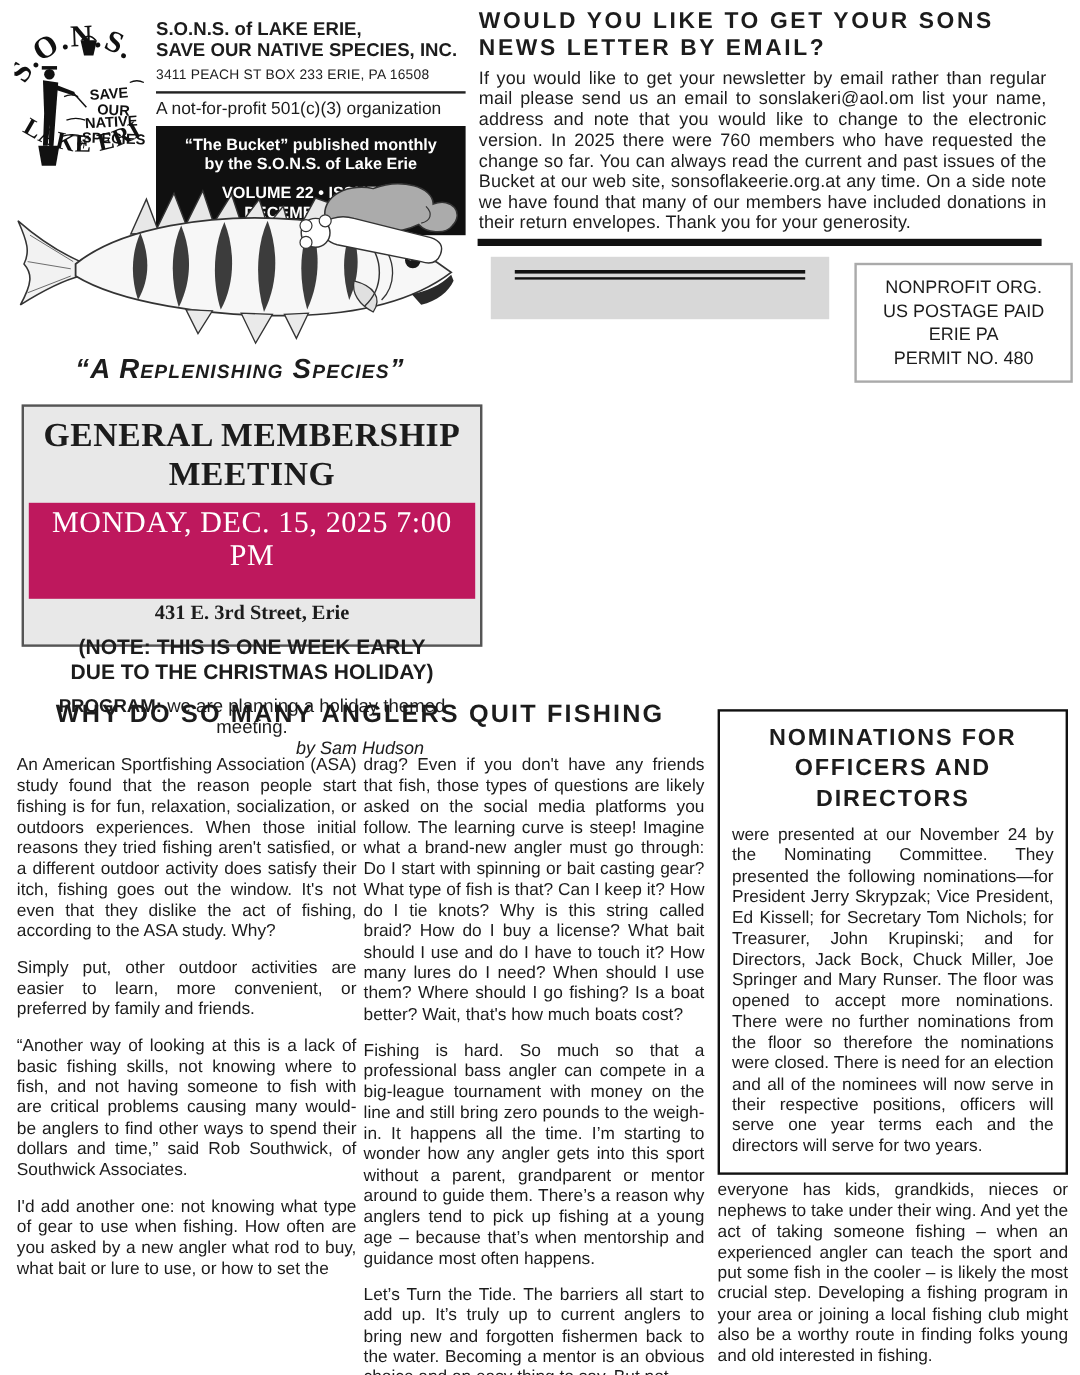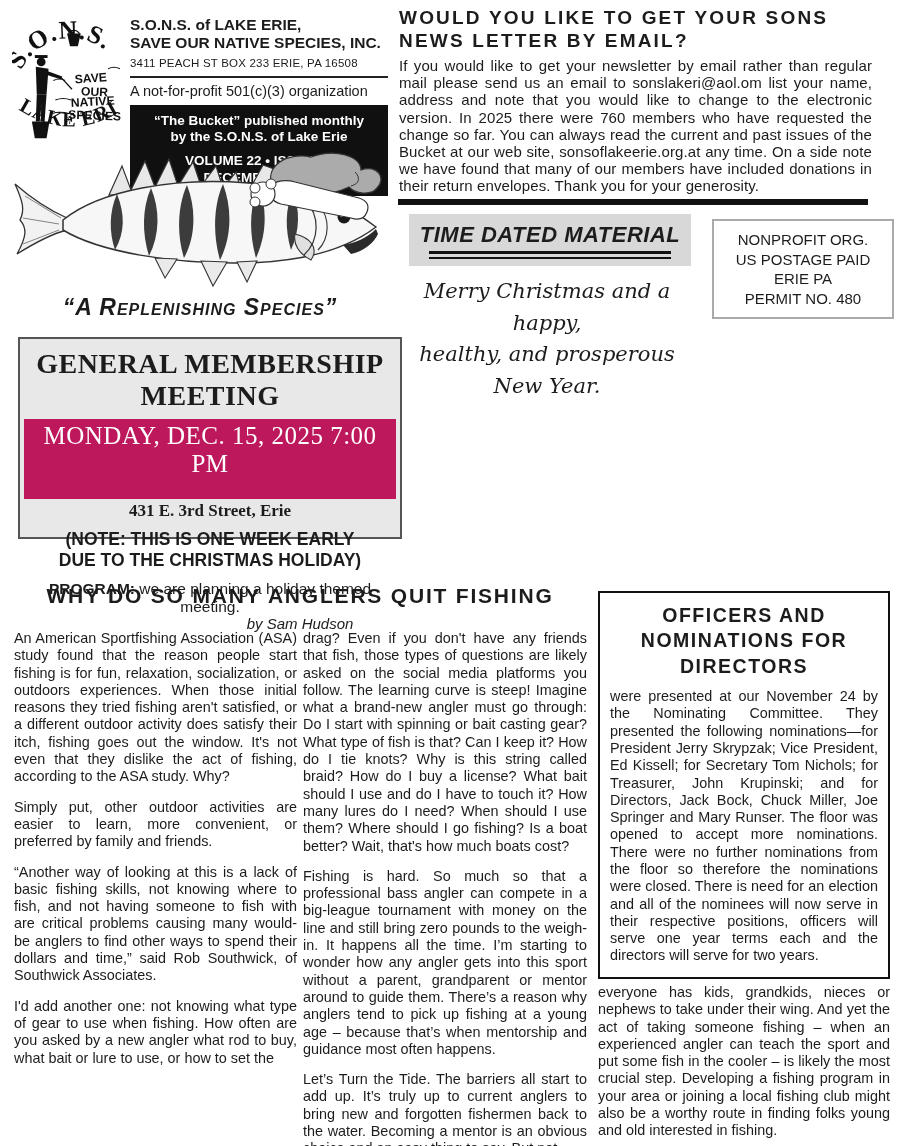--- a/index.html
+++ b/index.html
@@ -162,29 +162,24 @@
 
   <div class="abs email-title" style="left:399px;top:6px;width:490px;">
     <div>WOULD YOU LIKE TO GET YOUR SONS</div>
     <div>NEWS LETTER BY EMAIL?</div>
   </div>
   <div class="abs email-body" style="left:399px;top:57px;width:473px;">If you would like to get your newsletter by email rather than regular mail please send us an email to sonslakeri@aol.om  list your name, address and note that you would like to change to the electronic version. In 2025 there were 760 members who have requested the change so far. You can always read the current and past issues of the Bucket at our web site, sonsoflakeerie.org.at any time.  On a side note we have found that many of our members have included donations in their return envelopes. Thank you for your generosity.</div>
 
   <div class="abs thick-rule" style="left:398px;top:199px;width:470px;"></div>
 
   <div class="abs tdm-box" style="left:409px;top:214px;width:282px;height:44px;">
-    <div class="tdm-text">TIME DATED MATERIAL</div>
     <div class="tdm-u1"></div>
     <div class="tdm-u2"></div>
   </div>
 
-  <div class="abs greeting" style="left:392px;top:276px;width:310px;">
-    <div>Merry Christmas and a happy,</div>
-    <div>healthy, and prosperous New Year.</div>
-  </div>
 
   <div class="abs postage-box" style="left:712px;top:219px;width:174px;">
     <div>NONPROFIT ORG.</div>
     <div>US POSTAGE PAID</div>
     <div>ERIE PA</div>
     <div>PERMIT NO. 480</div>
   </div>
 
   <div class="abs meeting-box" style="left:18px;top:337px;width:380px;height:198px;">
     <div class="m-title">GENERAL MEMBERSHIP MEETING</div>
@@ -210,22 +205,22 @@
   </div>
 
   <div class="abs col" style="left:303px;top:630px;width:284px;">
     <p>drag? Even if you don't have any friends that fish, those types of questions are likely asked on the social media platforms you follow. The learning curve is steep! Imagine what a brand-new angler must go through: Do I start with spinning or bait casting gear? What type of fish is that? Can I keep it? How do I tie knots? Why is  this string called braid? How do I buy a license? What bait should I use and do I have to touch it? How many lures do I need? When should I use them? Where should I go fishing? Is a boat better? Wait, that's how much boats cost?</p>
     <p>Fishing is hard. So much so that a professional bass angler can compete in a big-league tournament with money on the line and still bring zero pounds to the weigh-in. It happens all the time.  I’m starting to wonder how any angler gets into this sport without a parent, grandparent or mentor around to guide them. There’s a reason why anglers tend to pick up fishing at a young age – because that’s when mentorship and guidance most often happens.</p>
     <p>Let’s Turn the Tide. The barriers all start to add up. It’s truly up to current anglers to bring new and forgotten fishermen back to the water. Becoming a mentor is an obvious choice and an easy thing to say. But not</p>
   </div>
 
   <div class="abs nom-box" style="left:598px;top:591px;width:268px;">
     <div class="nom-title">
+      <div>NOMINATIONS FOR</div>
       <div>OFFICERS AND</div>
-      <div>NOMINATIONS FOR</div>
       <div>DIRECTORS</div>
     </div>
     <div class="nom-body">were presented at our November 24 by the Nominating Committee. They presented the following nominations—for President Jerry Skrypzak; Vice President, Ed Kissell; for Secretary Tom Nichols; for Treasurer, John Krupinski; and for Directors, Jack Bock, Chuck Miller, Joe Springer and Mary Runser. The floor was opened to accept more nominations. There were no further nominations from the floor so therefore the nominations were closed. There is need for an election and all of the nominees will now serve in their respective positions, officers will serve one year terms each and the directors will serve for two years.</div>
   </div>
 
   <div class="abs col" style="left:598px;top:984px;width:292px;">
     <p>everyone has kids, grandkids, nieces or nephews to take under their wing. And yet the act of taking someone fishing – when an experienced angler can teach the sport and put some fish in the cooler – is likely the most crucial step. Developing a fishing program in your area or joining a local fishing club might also be a worthy route in finding folks young and old interested in fishing.</p>
   </div>
 
 </div>

